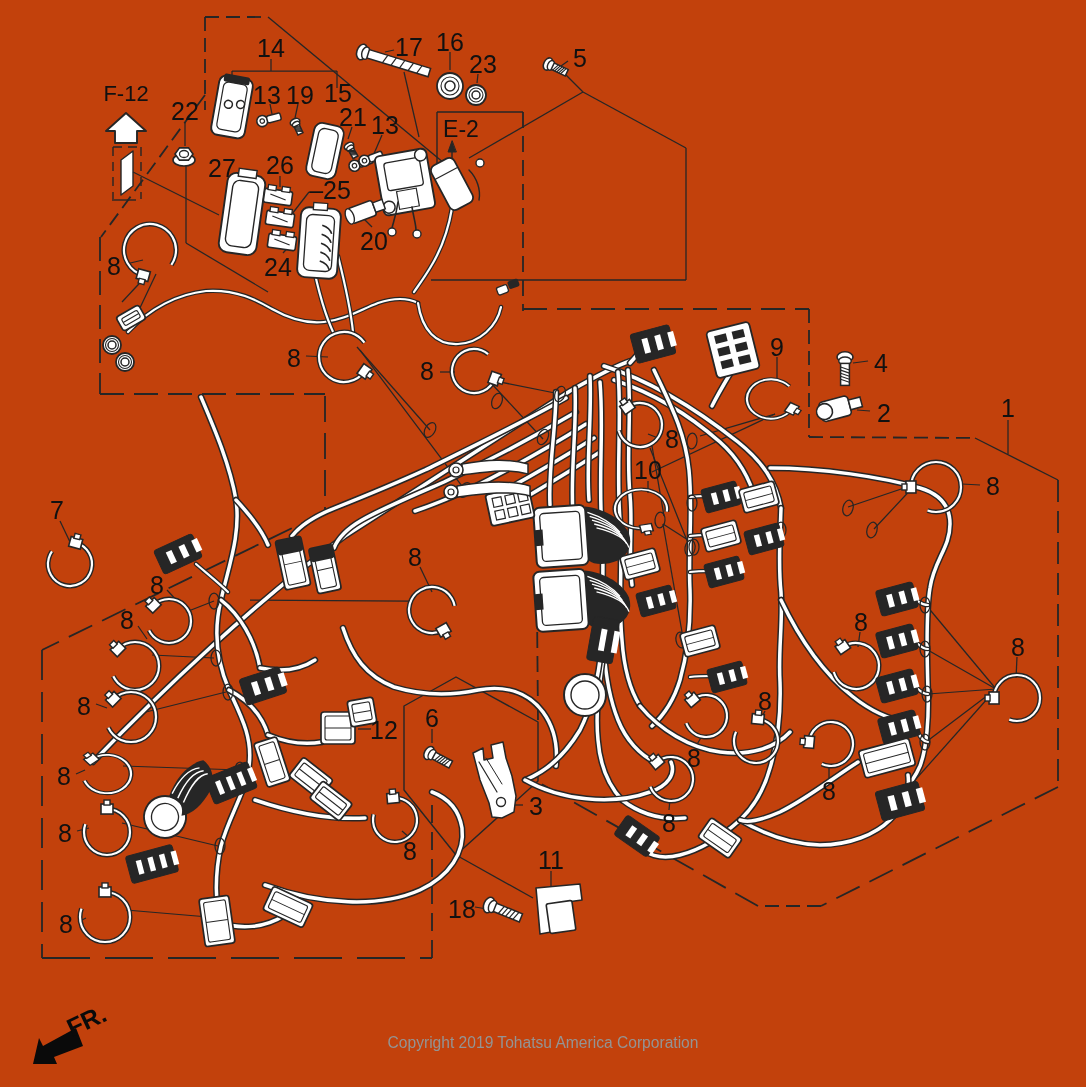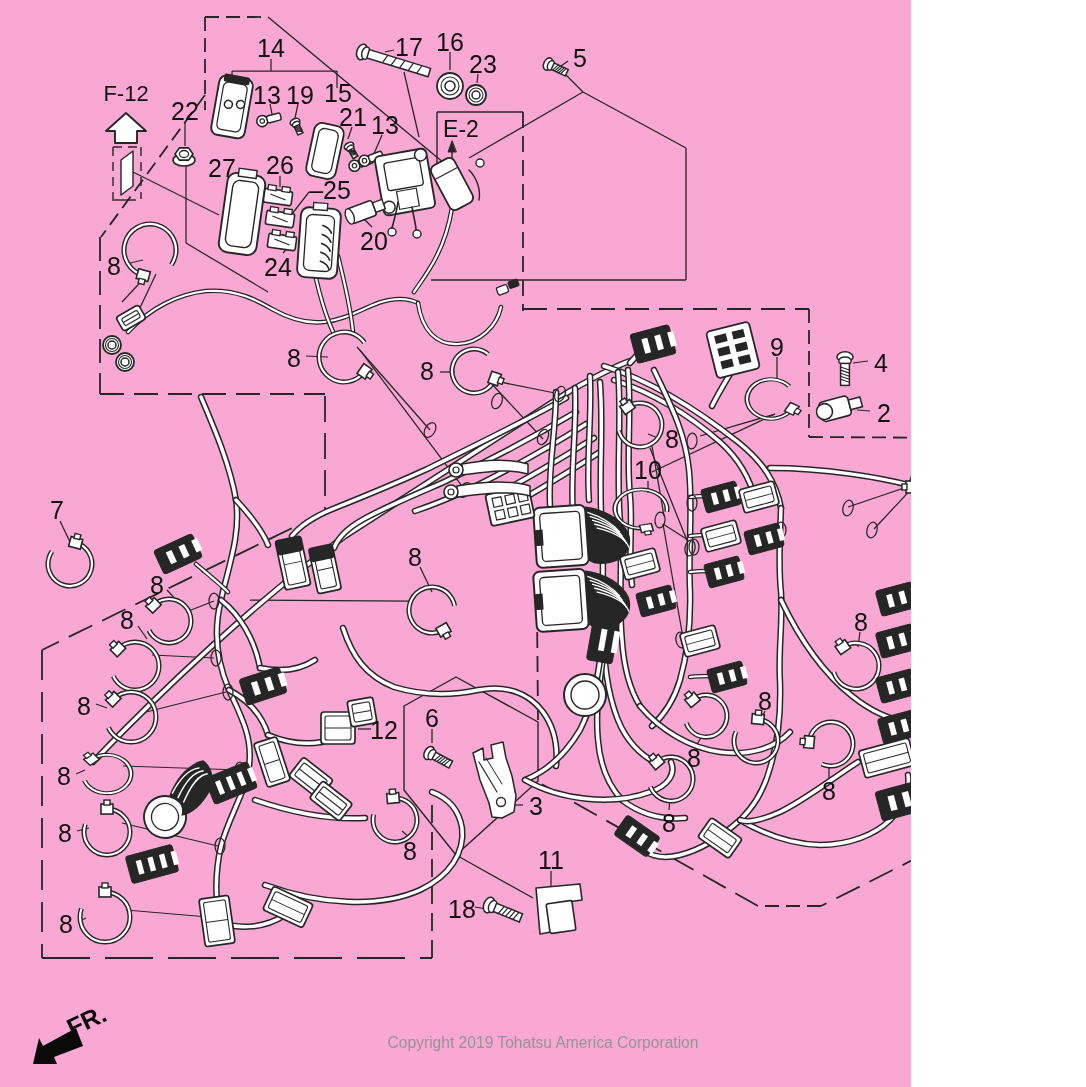--- a/index.html
+++ b/index.html
@@ -1,15 +1,15 @@
 <!DOCTYPE html>
 <html><head><meta charset="utf-8"><title>Wire Harness</title>
 <style>
 html,body{margin:0;padding:0;background:#fff;}
-#page{position:relative;width:911px;height:1087px;background:#f9a8d4;overflow:hidden;
+#page{position:relative;width:1086px;height:1087px;background:#c2410c;overflow:hidden;
  font-family:"Liberation Sans",sans-serif;}
 svg{position:absolute;top:0;left:0;}
 text{font-family:"Liberation Sans",sans-serif;}
 </style></head>
 <body>
 <div id="page">
     <svg width="1086" height="1087" viewBox="0 0 1086 1087">
       <line x1="205" y1="17" x2="268" y2="17" stroke="#262626" stroke-width="1.8" stroke-dasharray="14 7"></line>
       <line x1="205" y1="17" x2="205" y2="110" stroke="#262626" stroke-width="1.8" stroke-dasharray="14 7"></line>
       <line x1="268" y1="17" x2="444" y2="163" stroke="#262626" stroke-width="1.4"></line>

